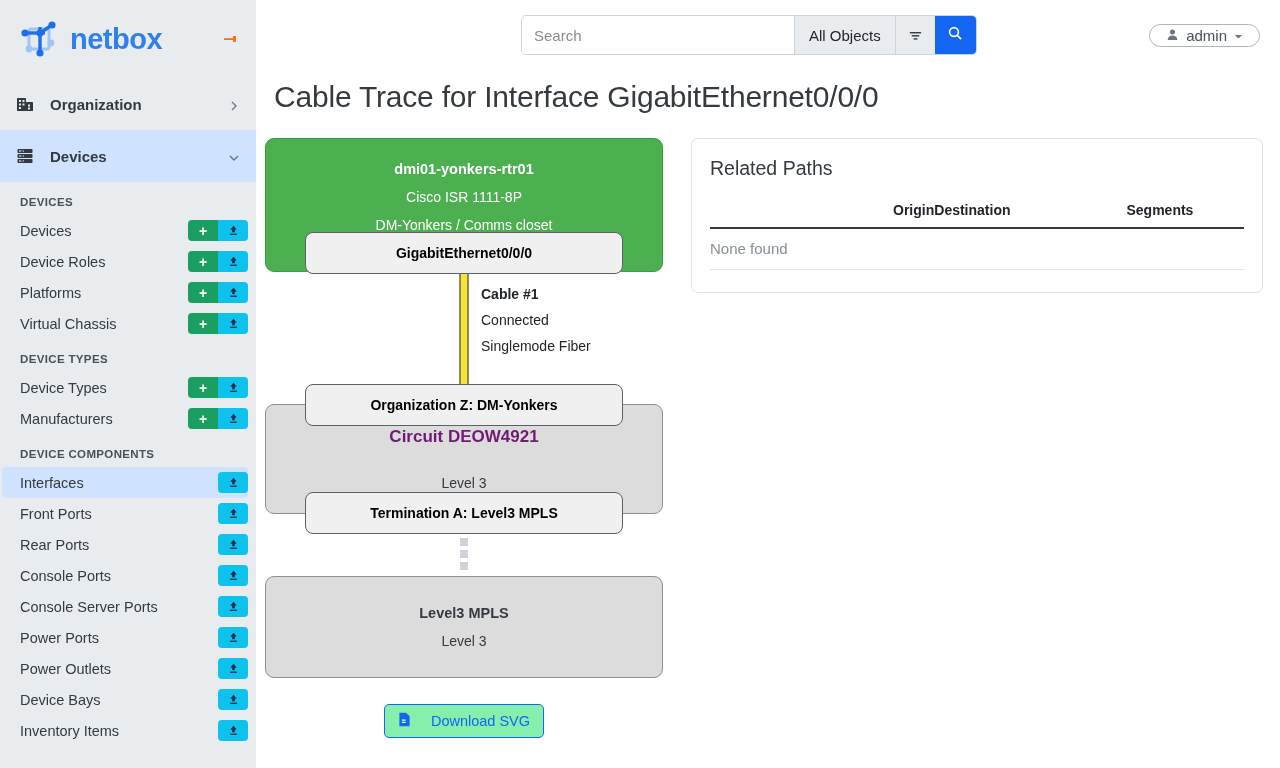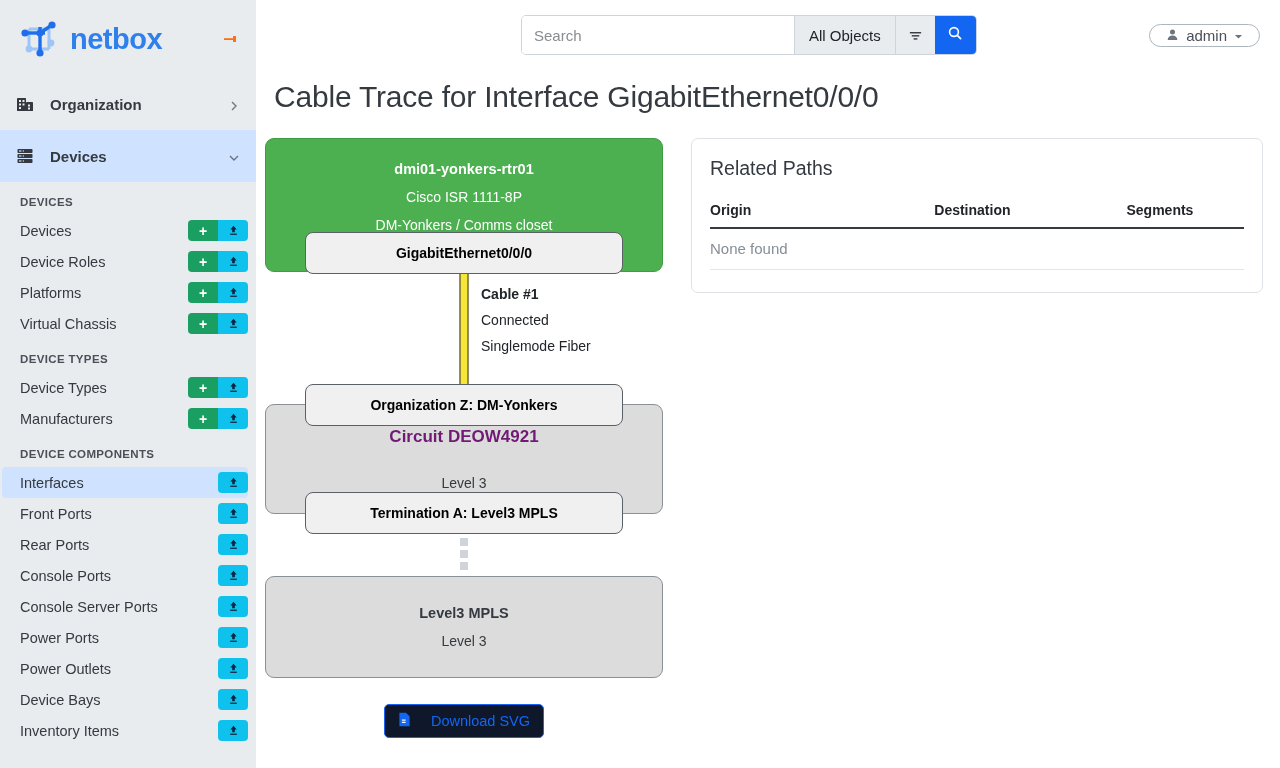--- a/index.html
+++ b/index.html
@@ -159,41 +159,41 @@
   .endpoint-box {
     background: #dcdcdc; border: 1px solid #8b9096; border-radius: 9px;
     text-align: center; padding: 28px 10px;
   }
   .endpoint-box .e-name { font-weight: 700; font-size: 14.5px; color: #343a40; margin-bottom: 12px; }
   .endpoint-box .e-sub { font-size: 14px; color: #343a40; }
 
   .dl-wrap { text-align: center; margin-top: 26px; }
   .dl-btn {
     display: inline-flex; align-items: center; gap: 20px;
-    border: 1px solid #1266f1; color: #1266f1; background: #0f172a;
+    border: 1px solid #1266f1; color: #1266f1; background: #86efac;
     border-radius: 5px; padding: 7px 13px; font-size: 14.5px; cursor: pointer;
     font-family: "Liberation Sans", sans-serif;
   }
   .trace-done {
     text-align: center; color: #2c7a43; font-size: 31px; font-weight: 400;
     margin-top: 31px;
   }
 
   
   .card {
     border: 1px solid #dee2e6; border-radius: 7px; background: #fff;
     padding: 18px 18px 22px;
   }
   .card-title { font-size: 19.5px; font-weight: 400; color: #343a40; margin-bottom: 22px; }
   .rp-table { width: 100%; border-collapse: collapse; }
   .rp-table th {
     text-align: left; font-size: 14px; font-weight: 700; color: #212529;
     padding: 0 0 9px 0; border-bottom: 2px solid #343a40;
   }
-  .rp-table th.c1 { width: 42%; }
+  .rp-table th.c1 { width: 42%; text-align: right; }
   .rp-table th.c2 { width: 36%; }
   .rp-table td {
     font-size: 15px; color: #868e96; padding: 11px 0 12px;
     border-bottom: 1px solid #e3e6e9;
   }
 </style>
 </head>
 <body>
 
 <div class="app">

